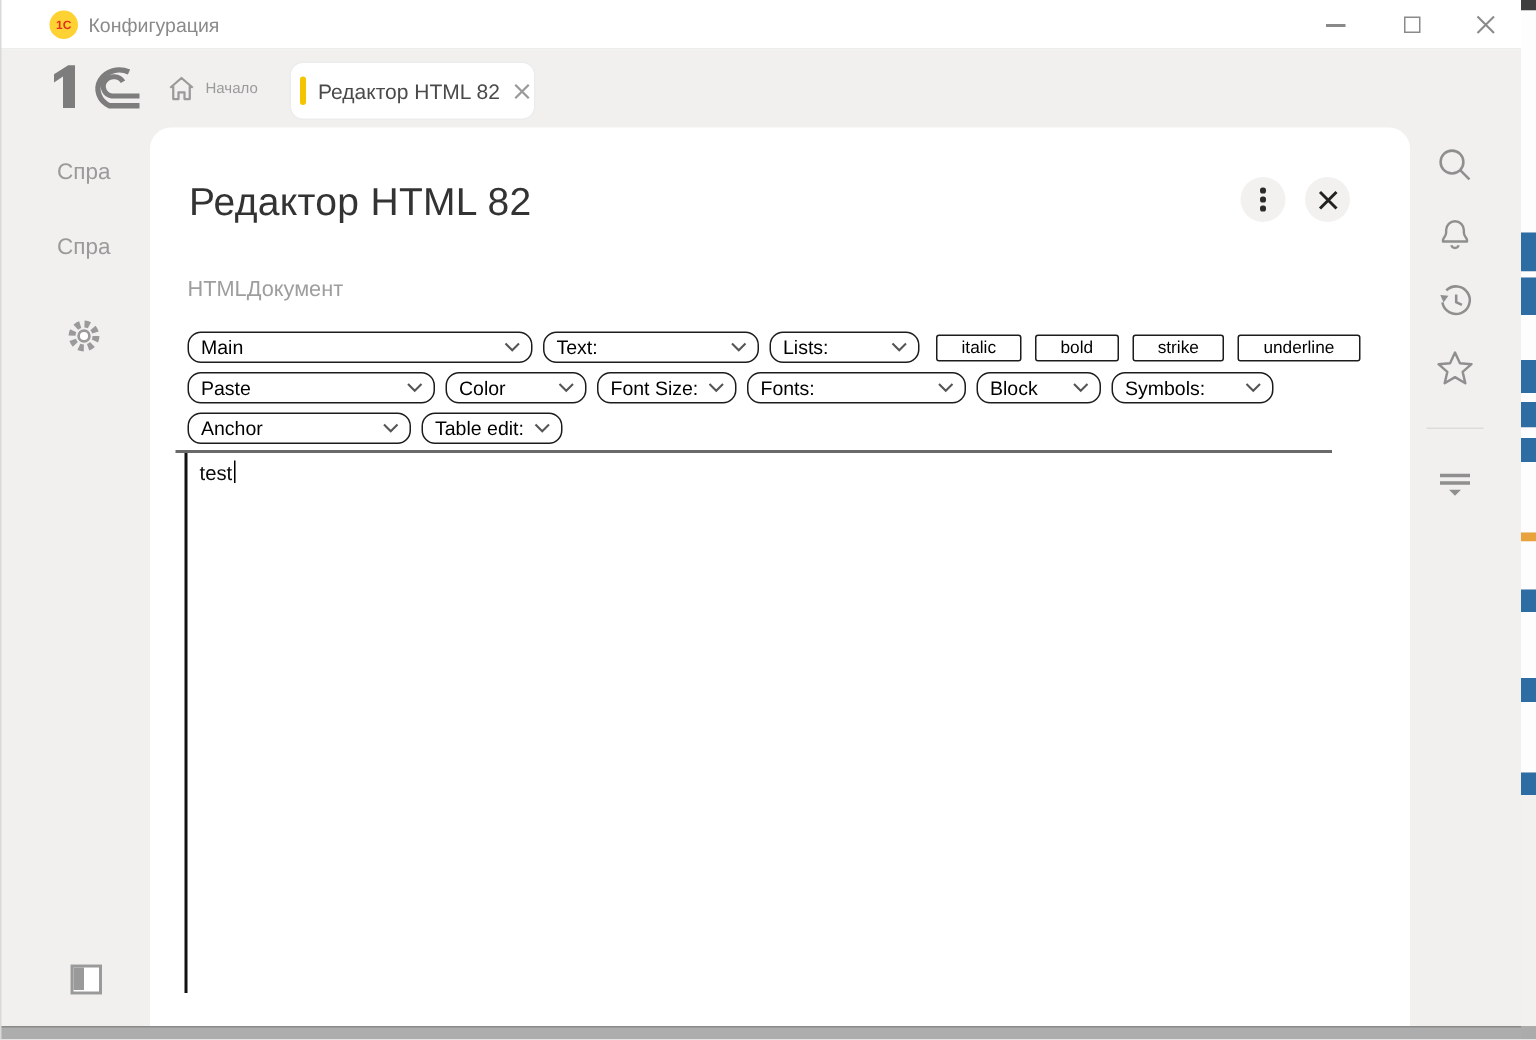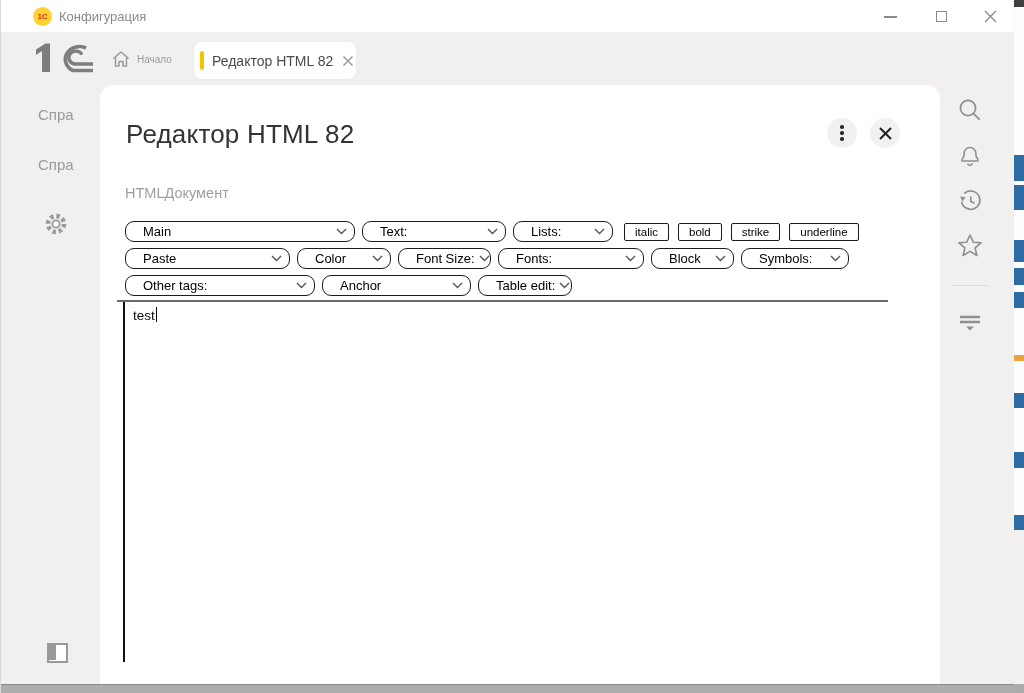--- a/index.html
+++ b/index.html
@@ -36,26 +36,26 @@
   .hbtn { width:30px; height:30px; border-radius:50%; background:#f2f1f0; display:flex; align-items:center; justify-content:center; }
   .kebab-btn { left:827px; top:118px; }
   .panel-close-btn { left:870px; top:118px; }
   .kebab-dots { display:flex; flex-direction:column; gap:2.6px; }
   .kebab-dots i { width:3.4px; height:3.4px; border-radius:50%; background:#2b2b2b; }
   .field-label { left:125px; top:185px; font-size:14.5px; color:#9e9e9e; }
 
   
   .tb-row { left:125px; display:flex; align-items:center; gap:7px; height:21px; }
   .dd { height:21px; border:1.3px solid #1c1c1c; border-radius:9px; background:#fff;
-        display:flex; align-items:center; justify-content:space-between; padding:0 7px 0 17px; }
+        display:flex; align-items:center; justify-content:space-between; padding:0 7px 0 8px; }
   .dd-label { font-size:13px; color:#000; white-space:nowrap; }
   .chev { flex:none; margin-left:4px; }
   .fmt-group { display:flex; gap:9px; margin-left:4px; }
   .fmt-btn { height:18px; border:1.2px solid #1c1c1c; border-radius:2px; background:#fff;
-             display:flex; align-items:center; padding:0 10px; font-size:11.5px; color:#000; }
+             display:flex; align-items:center; padding:0 16px; font-size:11.5px; color:#000; }
 
   
   .separator { left:117px; top:300px; width:771px; height:2px; background:#6a6a6a; }
   .editor-left-border { left:123px; top:302px; width:1.6px; height:360px; background:#111111; }
   .editor-text { left:133px; top:307px; font-size:13.5px; color:#0a0a0a; }
   .caret { display:inline-block; width:1.6px; height:15px; background:#000; margin-left:1px; vertical-align:-2px; }
 
   
   .side-label { left:38px; font-size:15px; color:#9a9a9a; }
   .gear { left:43px; top:211px; }
@@ -191,26 +191,20 @@
   </div>
   <div class="dd" style="width:108px">
     <span class="dd-label">Symbols:</span>
     <svg class="chev" width="11" height="7" viewBox="0 0 11 7">
         <path d="M1 1 L5.5 5.5 L10 1" fill="none" stroke="#555" stroke-width="1.4"></path>
       </svg>
   </div>
 </div>
 
 <div class="abs tb-row" style="top:275px">
-  <div class="dd" style="width:190px">
-    <span class="dd-label">Other tags:</span>
-    <svg class="chev" width="11" height="7" viewBox="0 0 11 7">
-        <path d="M1 1 L5.5 5.5 L10 1" fill="none" stroke="#555" stroke-width="1.4"></path>
-      </svg>
-  </div>
   <div class="dd" style="width:149px">
     <span class="dd-label">Anchor</span>
     <svg class="chev" width="11" height="7" viewBox="0 0 11 7">
         <path d="M1 1 L5.5 5.5 L10 1" fill="none" stroke="#555" stroke-width="1.4"></path>
       </svg>
   </div>
   <div class="dd" style="width:94px">
     <span class="dd-label">Table edit:</span>
     <svg class="chev" width="11" height="7" viewBox="0 0 11 7">
         <path d="M1 1 L5.5 5.5 L10 1" fill="none" stroke="#555" stroke-width="1.4"></path>

